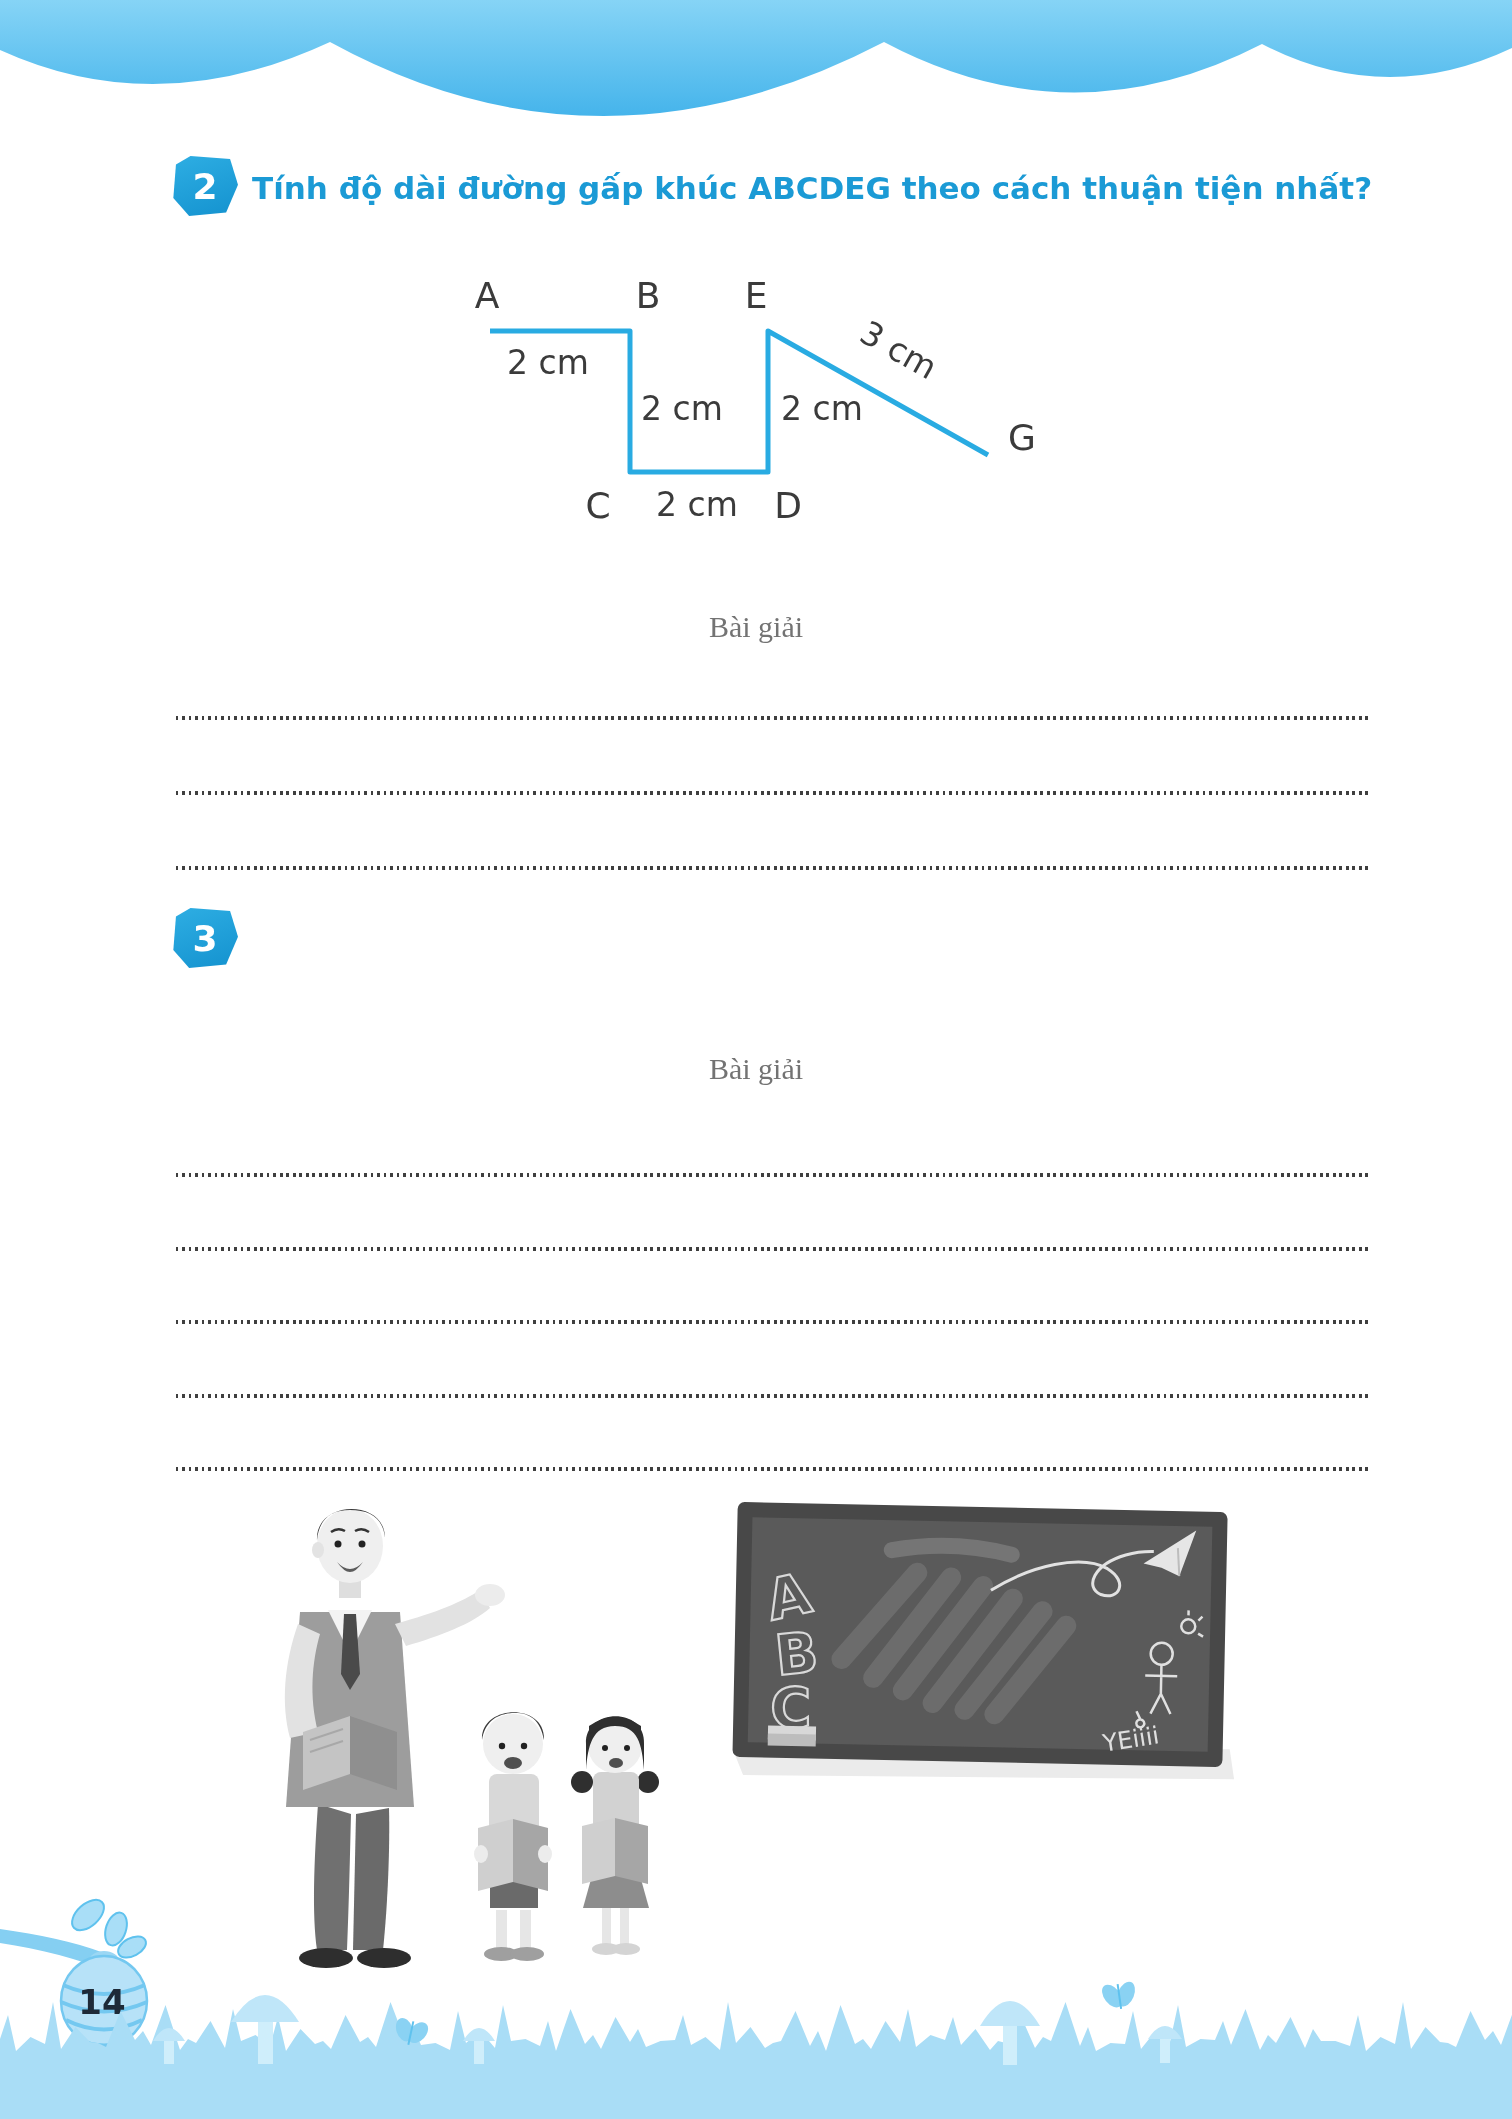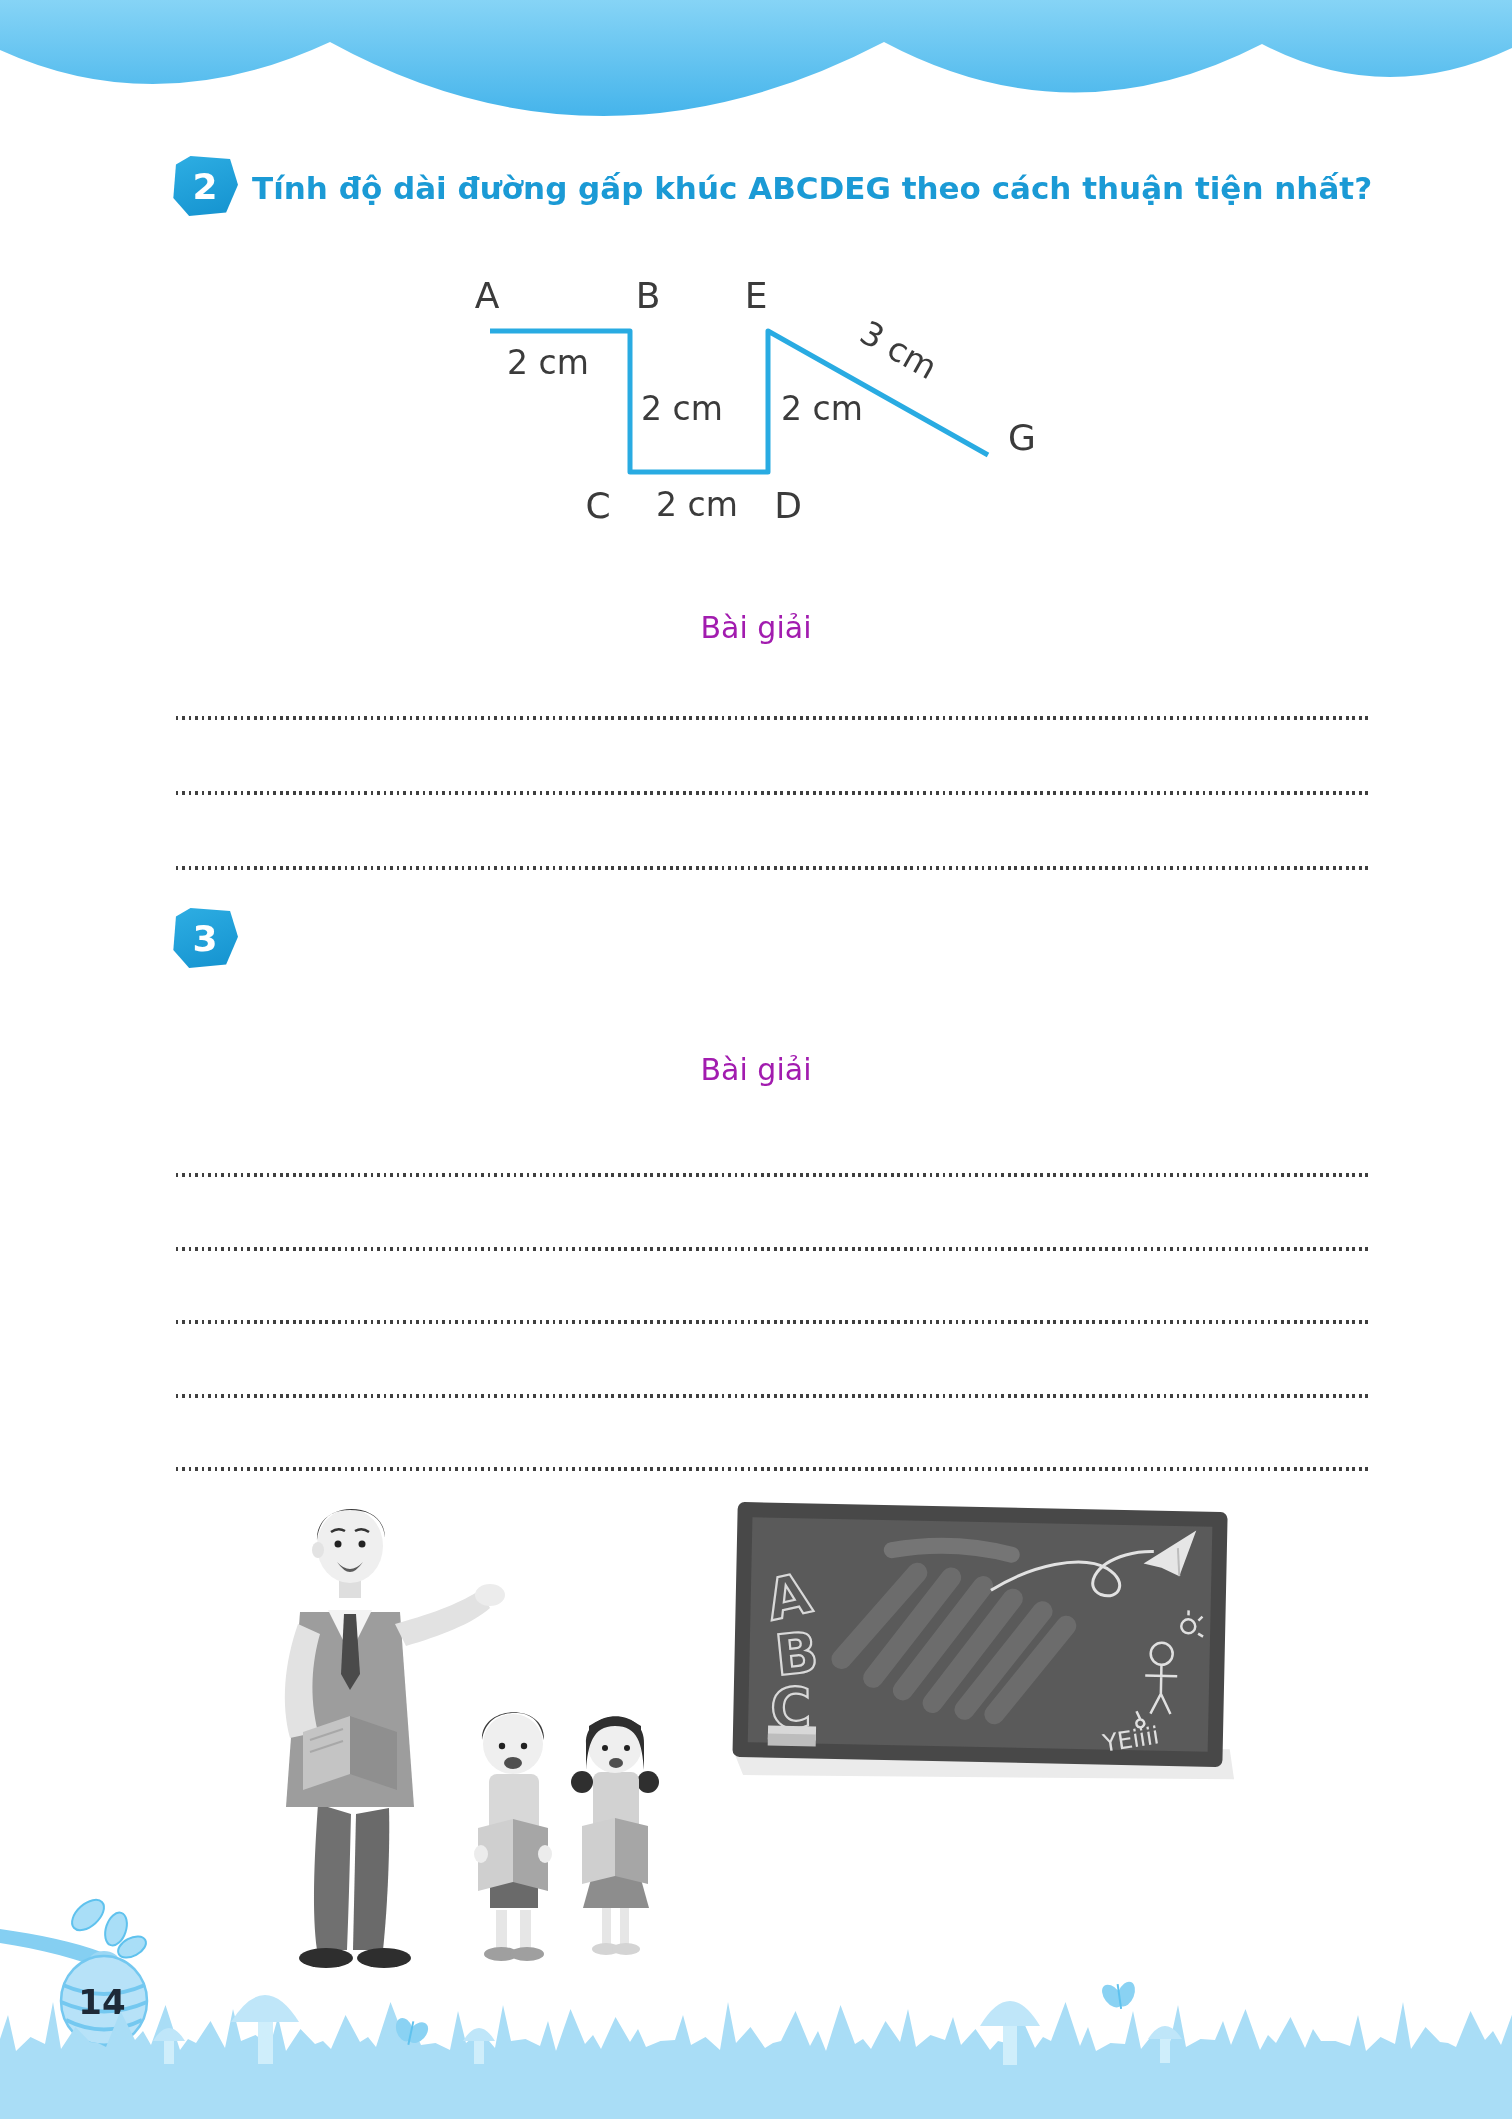--- a/index.html
+++ b/index.html
@@ -15,21 +15,21 @@
     clip-path:polygon(28% 0%, 88% 5%, 100% 48%, 82% 94%, 26% 100%, 2% 70%, 6% 14%);
     color:#fff; font-size:36px; font-weight:bold;
     display:flex; align-items:center; justify-content:center;
   }
 
   .ptitle { position:absolute; left:252px; color:#1b9ad5; font-weight:bold;text-align:right; }
   #p2-title { top:170px; font-size:31px; white-space:nowrap; }
   #p3-title { top:904px; width:1122px; font-size:29px; line-height:47px; text-align:justify; }
 
   .solution-heading { position:absolute; left:0; width:100%; text-align:center;
-    font-size:30px; color:#a21caf; }
+    font-size:30px; color:#737373;font-family:Liberation Serif, serif; }
   #p2-solution { top:610px; }
   #p3-solution { top:1052px; }
 
   .answer-lines { position:absolute; left:176px; width:1196px; }
   #answer-lines-p2 { top:716px; }
   #answer-lines-p3 { top:1173px; }
   .dotline { position:absolute; left:0; width:100%; height:4px;
     background:repeating-linear-gradient(90deg,#3f3f3f 0 2.5px,transparent 2.5px 6.5px); }
 
   .fig-label { font-size:36px; fill:#3b3b3b; }

